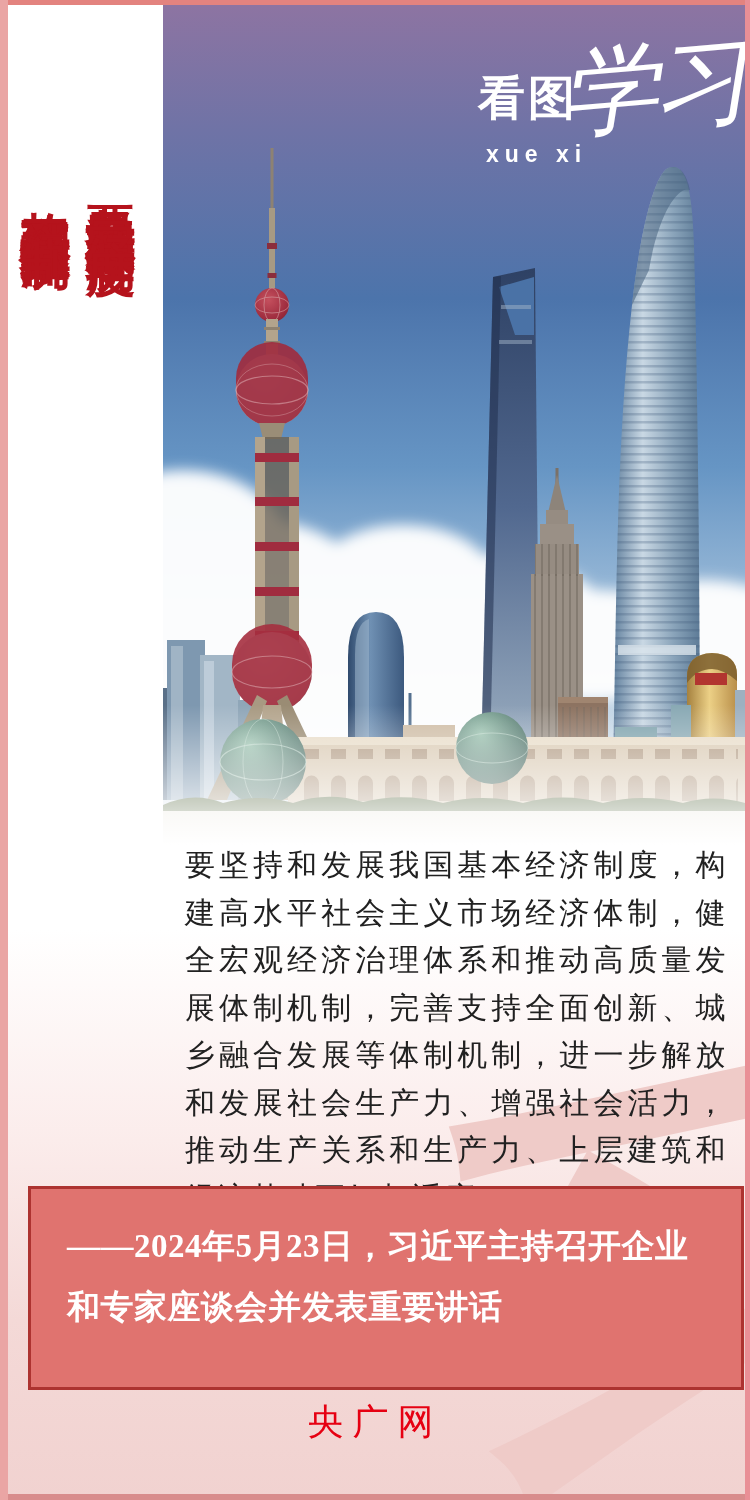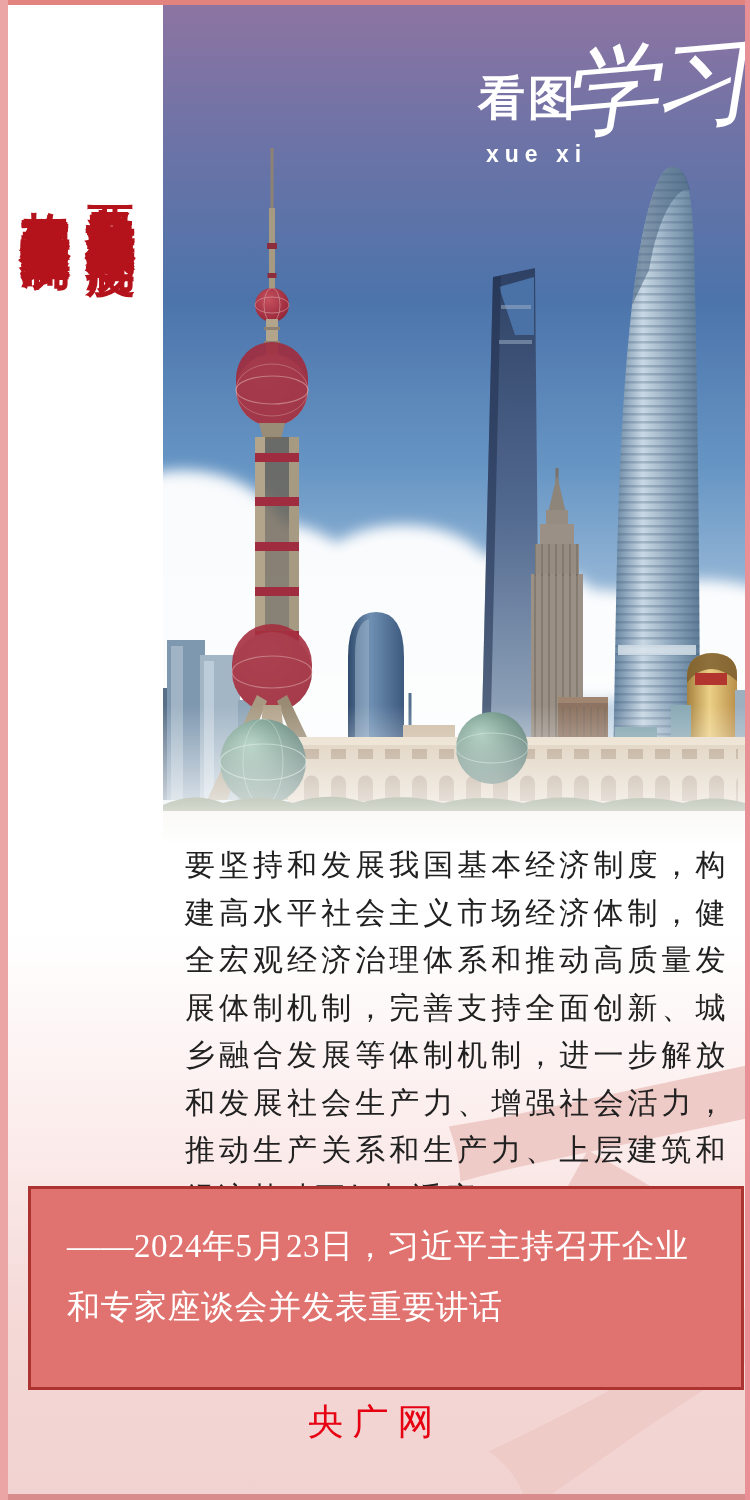--- a/index.html
+++ b/index.html
@@ -54,21 +54,21 @@
     color:#212121;font-family:"Liberation Serif", serif;
   }
   
   .attribution-box{
     position:absolute;left:28px;top:1186px;width:716px;height:204px;z-index:3;
     box-sizing:border-box;
     background:#e0736f;border:3px solid #ad3330;
   }
   .attribution-text{
     margin:27px 34px 0 36px;
-    font-size:33px;line-height:61px;font-weight:normal;color:#ffffff;
+    font-size:33px;line-height:61px;font-weight:bold;color:#ffffff;
     letter-spacing:0.5px;font-family:"Liberation Serif", serif;
   }
   
   .brand{
     position:absolute;left:50%;top:1398px;transform:translateX(-50%);z-index:3;
     font-family:"Liberation Sans", sans-serif;
     font-size:36px;font-weight:normal;color:#e60012;letter-spacing:9px;
   }
   
   .frame{position:absolute;z-index:5;}

